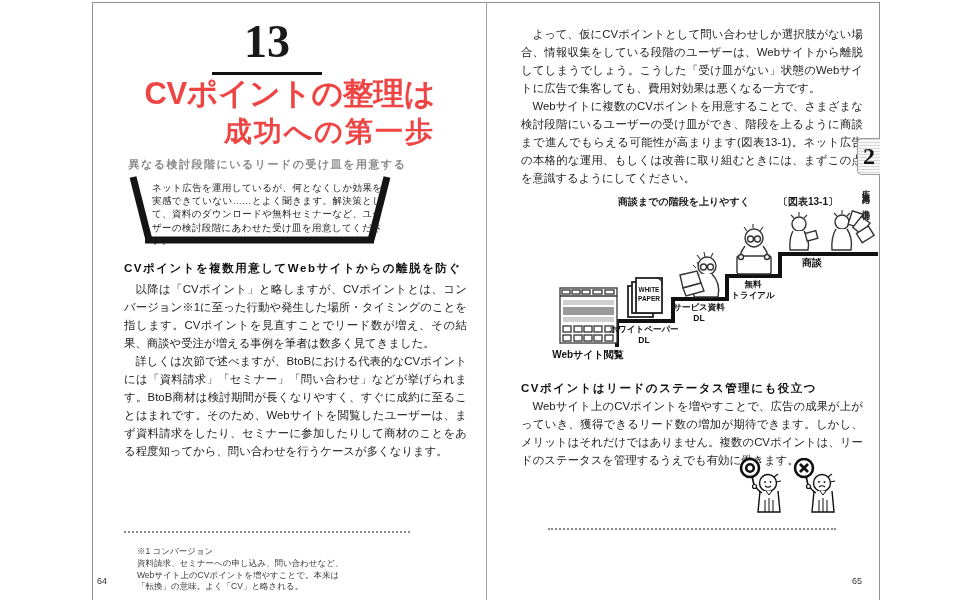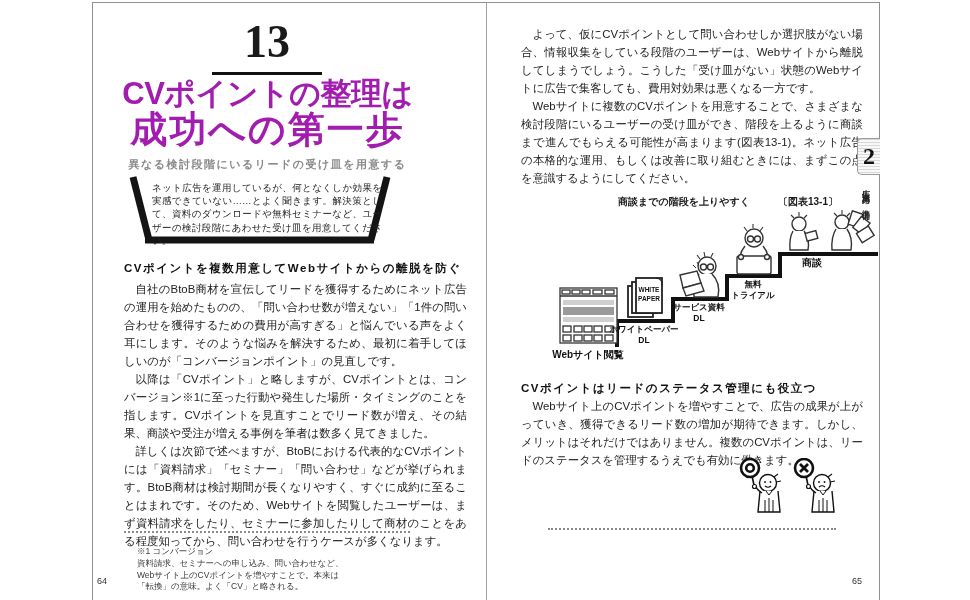--- a/index.html
+++ b/index.html
@@ -8,23 +8,23 @@
   .abs{position:absolute;}
   
   .spread{left:92px;top:2px;width:788px;height:598px;
           border-top:1px solid #909090;border-left:1px solid #909090;border-right:1px solid #909090;
           box-sizing:border-box;background:#fff;}
   .gutter{left:486px;top:2px;width:1px;height:598px;background:#a0a0a0;}
   
   .chapter-num{left:192px;top:16px;width:150px;text-align:center;
                font-family:"Liberation Serif",serif;font-weight:700;font-size:46px;line-height:52px;}
   .chapter-rule{left:212px;top:72px;width:110px;height:3px;background:#111;}
-  .title{left:100px;top:76px;width:335px;text-align:center;font-weight:700;color:#a21caf;}
+  .title{left:100px;top:76px;width:335px;text-align:right;font-weight:700;color:#ef4444;}
   .title .l1{font-size:31px;line-height:36px;letter-spacing:-0.5px;}
-  .title .l2{font-size:37px;line-height:40px;letter-spacing:2px;font-family:Liberation Mono, monospace;}
+  .title .l2{font-size:28px;line-height:40px;letter-spacing:2px;}
   .subtitle{left:100px;top:157px;width:335px;text-align:center;font-size:11px;
             letter-spacing:1.5px;color:#8a8a8a;font-weight:600;}
   
   .dish-text{left:152px;top:181px;width:230px;font-size:9.5px;line-height:13.2px;
              text-align:justify;color:#222;font-weight:500;}
   
   .sec-head{font-size:11.5px;font-weight:700;letter-spacing:1.5px;color:#111;}
   .body-col{width:343px;font-size:11.4px;line-height:18px;text-align:justify;color:#222;}
   .body-col p{margin:0;text-indent:1em;}
   .dotline{height:0;border-top:2px dotted #8a8a8a;}
@@ -64,21 +64,20 @@
   <svg class="abs" style="left:128px;top:174px" width="264" height="72" viewBox="0 0 264 72">
     <line x1="5" y1="3" x2="21" y2="66" stroke="#141414" stroke-width="7"></line>
     <line x1="17" y1="66" x2="246" y2="66" stroke="#141414" stroke-width="7"></line>
     <line x1="259" y1="3" x2="243" y2="66" stroke="#141414" stroke-width="7"></line>
   </svg>
   <div class="abs dish-text">ネット広告を運用しているが、何となくしか効果を実感できていない……とよく聞きます。解決策として、資料のダウンロードや無料セミナーなど、ユーザーの検討段階にあわせた受け皿を用意してください。</div>
 
   <div class="abs sec-head" style="left:124px;top:261px">CVポイントを複数用意してWebサイトからの離脱を防ぐ</div>
 
   <div class="abs body-col" style="left:124px;top:280px">
-    <p>自社のBtoB商材を宣伝してリードを獲得するためにネット広告の運用を始めたものの、「問い合わせ数が増えない」「1件の問い合わせを獲得するための費用が高すぎる」と悩んでいる声をよく耳にします。そのような悩みを解決するため、最初に着手してほしいのが「コンバージョンポイント」の見直しです。</p>
     <p>以降は「CVポイント」と略しますが、CVポイントとは、コンバージョン※1に至った行動や発生した場所・タイミングのことを指します。CVポイントを見直すことでリード数が増え、その結果、商談や受注が増える事例を筆者は数多く見てきました。</p>
     <p>詳しくは次節で述べますが、BtoBにおける代表的なCVポイントには「資料請求」「セミナー」「問い合わせ」などが挙げられます。BtoB商材は検討期間が長くなりやすく、すぐに成約に至ることはまれです。そのため、Webサイトを閲覧したユーザーは、まず資料請求をしたり、セミナーに参加したりして商材のことをある程度知ってから、問い合わせを行うケースが多くなります。</p>
   </div>
 
   <div class="abs dotline" style="left:124px;top:531px;width:286px"></div>
   <div class="abs footnote" style="left:137px;top:546px">※1 コンバージョン</div>
   <div class="abs footnote" style="left:137px;top:558px;width:216px">資料請求、セミナーへの申し込み、問い合わせなど、Webサイト上のCVポイントを増やすことで。本来は「転換」の意味。よく「CV」と略される。</div>
   <div class="abs pagenum" style="left:97px;top:576px">64</div>
 
   <div class="abs body-col" style="left:521px;top:25px;width:342px">

